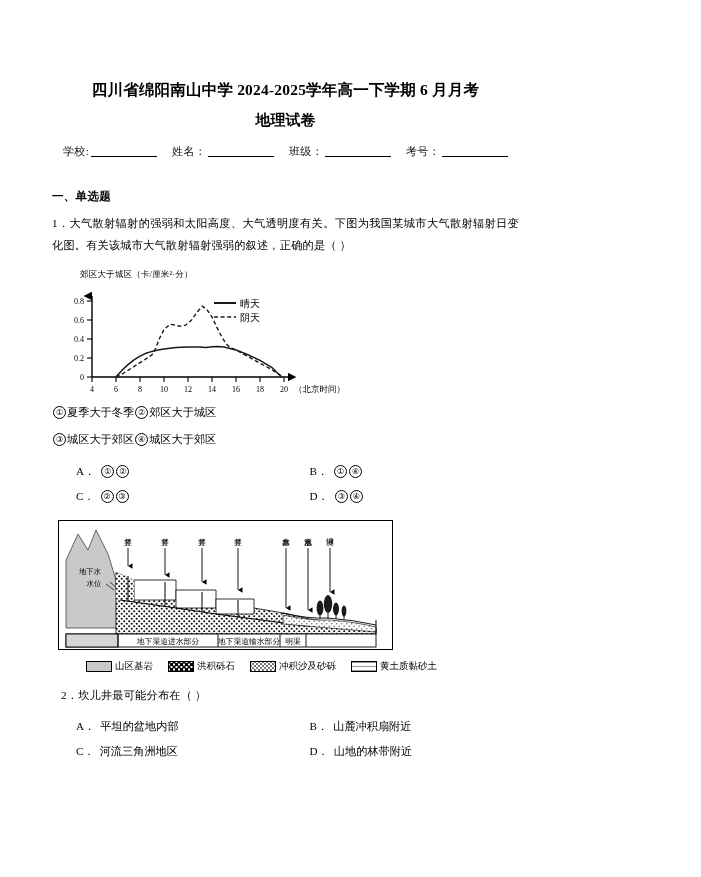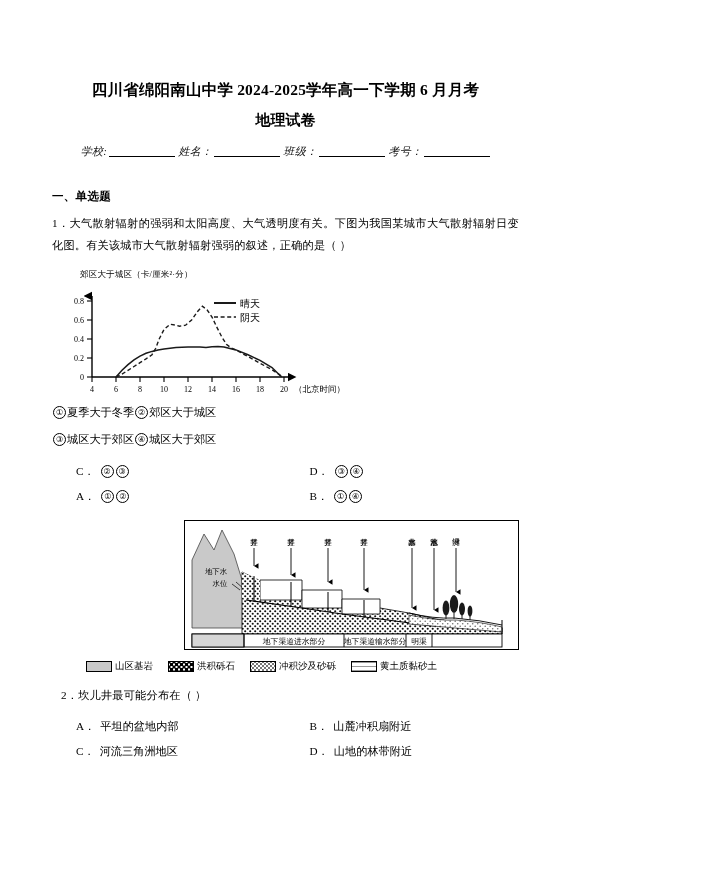--- a/index.html
+++ b/index.html
@@ -40,23 +40,22 @@
   }
   .info-line {
     margin: 14px 0 0 0;
     text-align: center;
     font-size: 11px;
     letter-spacing: 0.3px;
     color: #111;
   }
   .info-field {
     display: inline-block;
-    margin: 0 0;
+    margin: 0 6px;
     white-space: nowrap;
-    font-style: italic;
   }
   .info-field .blank {
     display: inline-block;
     width: 66px;
     border-bottom: 1px solid #000;
     height: 11px;
     vertical-align: -2px;
     margin-left: 2px;
   }
 
@@ -127,21 +126,20 @@
     margin: 0 0 1px 18px;
     letter-spacing: 0.2px;
     white-space: nowrap;
   }
   svg.figure { display: block; }
 
   
   .karez-wrap {
     margin: 12px 0 0 0;
     padding-left: 6px;
-    text-align: right;
   }
   .legend-row {
     display: flex;
     align-items: center;
     gap: 5px;
     margin: 6px 0 0 28px;
     font-size: 9.5px;
   }
   .legend-item {
     display: flex;
@@ -279,32 +277,32 @@
   <div class="stmt-line">
     <span class="circ">①</span><span>夏季大于冬季</span><span class="circ">②</span><span>郊区大于城区</span>
   </div>
   <div class="stmt-line">
     <span class="circ">③</span><span>城区大于郊区</span><span class="circ">④</span><span>城区大于郊区</span>
   </div>
 
   <div class="opts">
     <div class="opt-row">
       <div class="opt">
-        <span class="opt-letter">C．</span><span class="circ">②</span><span class="circ">③</span>
-      </div>
-      <div class="opt">
-        <span class="opt-letter">D．</span><span class="circ">③</span><span class="circ">④</span>
+        <span class="opt-letter">A．</span><span class="circ">①</span><span class="circ">②</span>
+      </div>
+      <div class="opt">
+        <span class="opt-letter">B．</span><span class="circ">①</span><span class="circ">④</span>
       </div>
     </div>
     <div class="opt-row">
       <div class="opt">
-        <span class="opt-letter">A．</span><span class="circ">①</span><span class="circ">②</span>
-      </div>
-      <div class="opt">
-        <span class="opt-letter">B．</span><span class="circ">①</span><span class="circ">④</span>
+        <span class="opt-letter">C．</span><span class="circ">②</span><span class="circ">③</span>
+      </div>
+      <div class="opt">
+        <span class="opt-letter">D．</span><span class="circ">③</span><span class="circ">④</span>
       </div>
     </div>
   </div>
 
 
   <div class="karez-wrap">
     <svg width="335" height="130" viewBox="0 0 335 130">
       <defs>
 
         <pattern id="pGravel" width="5" height="5" patternUnits="userSpaceOnUse">

